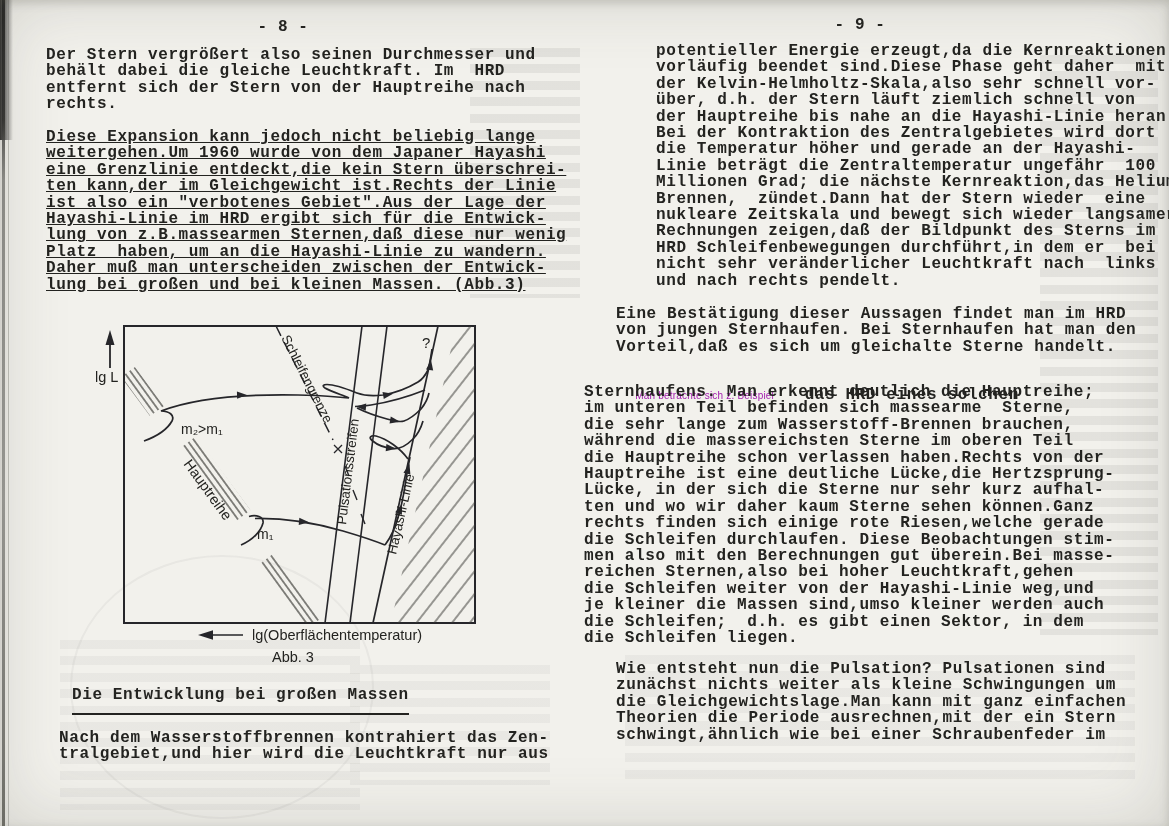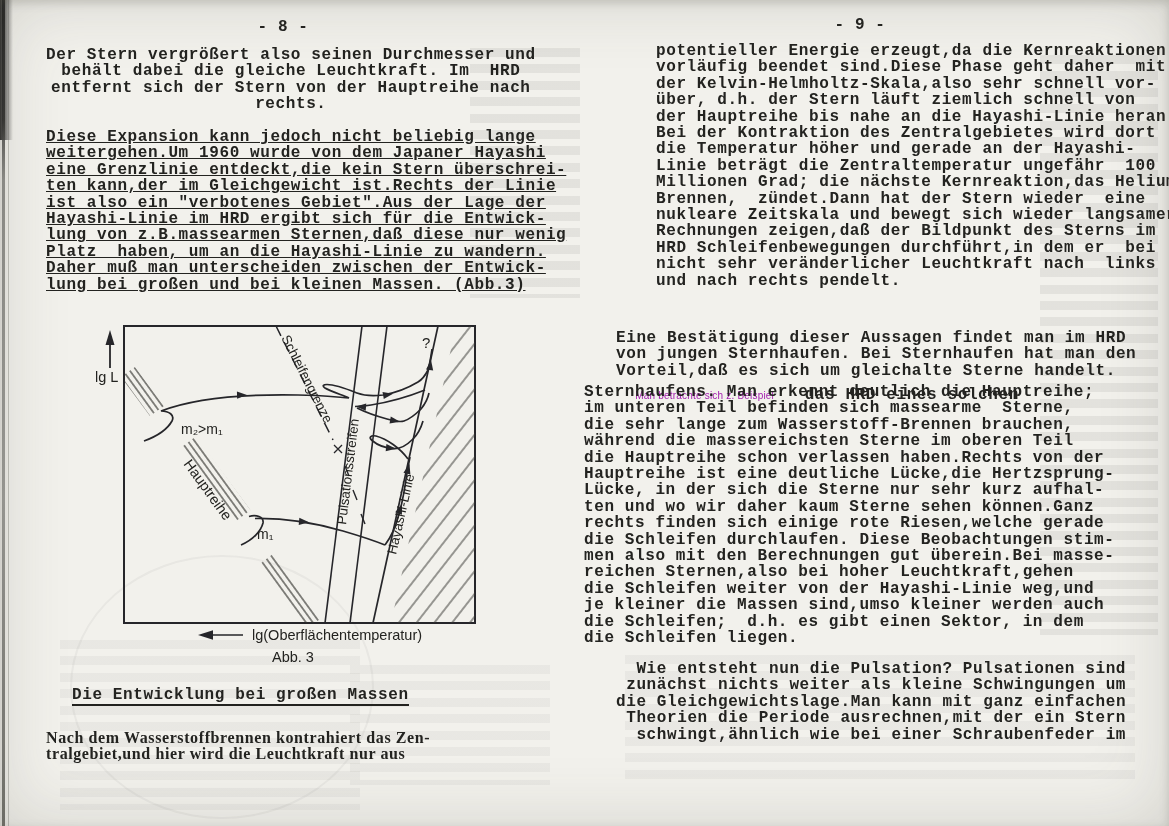--- a/index.html
+++ b/index.html
@@ -17,21 +17,21 @@
   .edge-line2{position:absolute;top:0;left:8px;width:1px;height:826px;background:#6a6a64;opacity:.35;}
   .edge-cap{position:absolute;top:0;left:0;width:13px;height:140px;
     background:linear-gradient(90deg,rgba(10,10,10,.85),rgba(10,10,10,0));}
   
   pre.t,.t{
     margin:0;font-family:"Liberation Mono","DejaVu Sans Mono",monospace;
     font-size:16px;font-weight:bold;line-height:16.4px;letter-spacing:.6px;
     color:#232320;white-space:pre;
   }
   .pagenum{position:absolute;width:120px;text-align:center;}
-  .heading .u{display:inline-block;border-bottom:2px solid #232320;padding-bottom:1px;}
+  .heading .u{display:inline-block;border-bottom:2px solid #232320;padding-bottom:10px;}
   .ins{font-family:"Liberation Sans","DejaVu Sans",sans-serif;font-weight:normal;
     font-size:10px;letter-spacing:.2px;color:#a21caf;margin-top:32px;}
   .mixline{position:absolute;white-space:pre;}
   
   .ghost{position:absolute;pointer-events:none;filter:blur(.7px);
     background:repeating-linear-gradient(180deg,rgba(95,95,88,.10) 0 9px,rgba(95,95,88,0) 9px 16.4px);}
   .ghost.faint{background:repeating-linear-gradient(180deg,rgba(95,95,88,.06) 0 9px,rgba(95,95,88,0) 9px 16.4px);}
   .stampcircle{position:absolute;border:2px solid rgba(60,60,55,.05);border-radius:50%;pointer-events:none;}
   svg text{font-family:"Liberation Sans","DejaVu Sans",sans-serif;fill:#232320;}
 </style>
@@ -43,21 +43,21 @@
 <div class="edge-line2"></div>
 <div class="ghost" style="left:470px;top:48px;width:110px;height:250px;"></div>
 <div class="ghost faint" style="left:60px;top:640px;width:300px;height:170px;"></div>
 <div class="ghost" style="left:1040px;top:55px;width:118px;height:580px;"></div>
 <div class="ghost faint" style="left:625px;top:655px;width:510px;height:130px;"></div>
 <div class="ghost faint" style="left:350px;top:665px;width:200px;height:120px;"></div>
 <div class="stampcircle" style="left:70px;top:555px;width:300px;height:260px;"></div>
 
 <div class="pagenum t" style="left:223px;top:19px;">- 8 -</div>
 
-<pre class="t" style="position:absolute;left:46px;top:47px;text-align:center;">Der Stern vergrößert also seinen Durchmesser und
+<pre class="t" style="position:absolute;left:46px;top:47px;">Der Stern vergrößert also seinen Durchmesser und
 behält dabei die gleiche Leuchtkraft. Im  HRD
 entfernt sich der Stern von der Hauptreihe nach
 rechts.</pre>
 <pre class="t" style="position:absolute;left:46px;top:129px;text-decoration:underline;">Diese Expansion kann jedoch nicht beliebig lange
 weitergehen.Um 1960 wurde von dem Japaner Hayashi
 eine Grenzlinie entdeckt,die kein Stern überschrei-
 ten kann,der im Gleichgewicht ist.Rechts der Linie
 ist also ein "verbotenes Gebiet".Aus der Lage der
 Hayashi-Linie im HRD ergibt sich für die Entwick-
 lung von z.B.massearmen Sternen,daß diese nur wenig
@@ -138,41 +138,41 @@
     <path d="M148,317 L112,317" stroke="#26262a" stroke-width="1.5" fill="none"></path>
     <polygon points="103,317 118,312.2 118,321.8" fill="#26262a"></polygon>
   </g>
   <text x="157" y="322" font-size="14.5">lg(Oberflächentemperatur)</text>
   <text x="177" y="344" font-size="14.5">Abb. 3</text>
 </svg>
 
 <div class="heading" style="position:absolute;left:72px;top:686px;">
   <div><span class="u t">Die Entwicklung bei großen Massen</span></div>
 </div>
-<pre class="t" style="position:absolute;left:46px;top:730px;font-family:Liberation Serif, serif;">Nach dem Wasserstoffbrennen kontrahiert das Zen-
+<pre class="t" style="position:absolute;left:59px;top:730px;">Nach dem Wasserstoffbrennen kontrahiert das Zen-
 tralgebiet,und hier wird die Leuchtkraft nur aus</pre>
 
 <div class="pagenum t" style="left:800px;top:17px;">- 9 -</div>
 
 <pre class="t" style="position:absolute;left:616px;top:43px;margin-left:40px;">potentieller Energie erzeugt,da die Kernreaktionen
 vorläufig beendet sind.Diese Phase geht daher  mit
 der Kelvin-Helmholtz-Skala,also sehr schnell vor-
 über, d.h. der Stern läuft ziemlich schnell von
 der Hauptreihe bis nahe an die Hayashi-Linie heran.
 Bei der Kontraktion des Zentralgebietes wird dort
 die Temperatur höher und gerade an der Hayashi-
 Linie beträgt die Zentraltemperatur ungefähr  100
 Millionen Grad; die nächste Kernreaktion,das Helium-
 Brennen,  zündet.Dann hat der Stern wieder  eine
 nukleare Zeitskala und bewegt sich wieder langsamer.
 Rechnungen zeigen,daß der Bildpunkt des Sterns im
 HRD Schleifenbewegungen durchführt,in dem er  bei
 nicht sehr veränderlicher Leuchtkraft nach  links
 und nach rechts pendelt.</pre>
-<pre class="t" style="position:absolute;left:616px;top:330px;">Eine Bestätigung dieser Aussagen findet man im HRD
+<pre class="t" style="position:absolute;left:616px;top:306px;">Eine Bestätigung dieser Aussagen findet man im HRD
 von jungen Sternhaufen. Bei Sternhaufen hat man den
 Vorteil,daß es sich um gleichalte Sterne handelt.</pre>
 <div class="mixline" style="left:616px;top:368px;">
   <span class="ins">Man betrachte sich z. Beispiel</span><span class="t" style="position:static;margin-top:28px;">   das HRD eines solchen</span>
 </div>
 <pre class="t" style="position:absolute;left:584px;top:384px;">Sternhaufens. Man erkennt deutlich die Hauptreihe;
 im unteren Teil befinden sich massearme  Sterne,
 die sehr lange zum Wasserstoff-Brennen brauchen,
 während die massereichsten Sterne im oberen Teil
 die Hauptreihe schon verlassen haben.Rechts von der
@@ -180,19 +180,19 @@
 Lücke, in der sich die Sterne nur sehr kurz aufhal-
 ten und wo wir daher kaum Sterne sehen können.Ganz
 rechts finden sich einige rote Riesen,welche gerade
 die Schleifen durchlaufen. Diese Beobachtungen stim-
 men also mit den Berechnungen gut überein.Bei masse-
 reichen Sternen,also bei hoher Leuchtkraft,gehen
 die Schleifen weiter von der Hayashi-Linie weg,und
 je kleiner die Massen sind,umso kleiner werden auch
 die Schleifen;  d.h. es gibt einen Sektor, in dem
 die Schleifen liegen.</pre>
-<pre class="t" style="position:absolute;left:616px;top:661px;text-align:right;">Wie entsteht nun die Pulsation? Pulsationen sind
+<pre class="t" style="position:absolute;left:616px;top:661px;">Wie entsteht nun die Pulsation? Pulsationen sind
 zunächst nichts weiter als kleine Schwingungen um
 die Gleichgewichtslage.Man kann mit ganz einfachen
 Theorien die Periode ausrechnen,mit der ein Stern
 schwingt,ähnlich wie bei einer Schraubenfeder im</pre>
 
 <div class="vignette"></div>
 
 </body></html>

